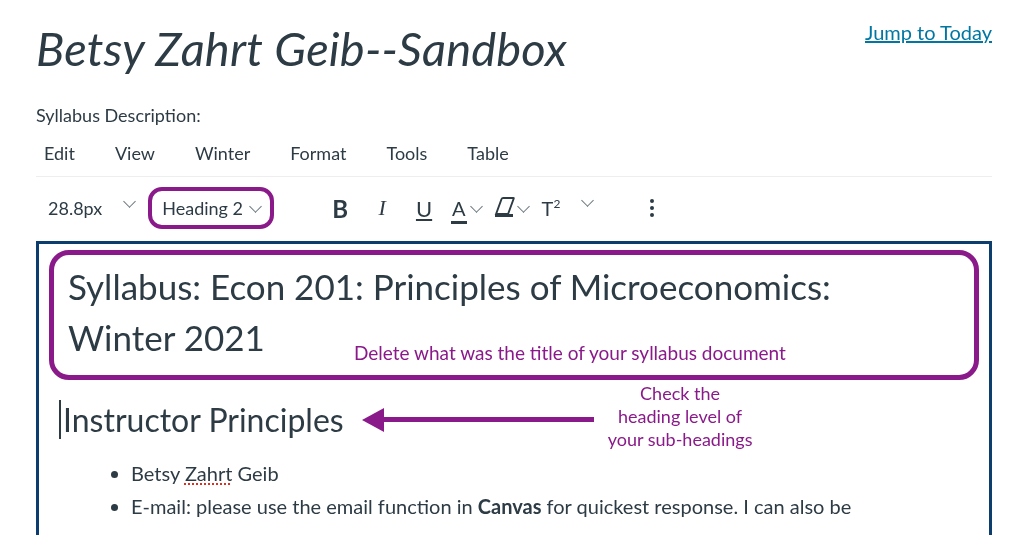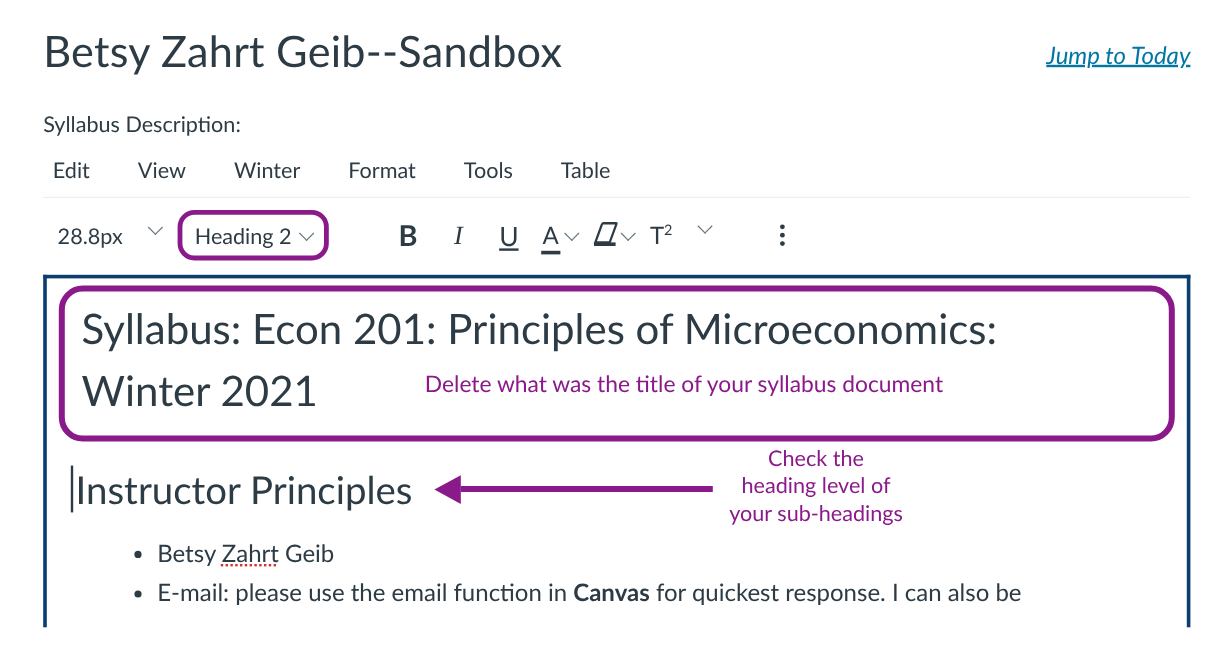--- a/index.html
+++ b/index.html
@@ -14,33 +14,32 @@
   .page {
     padding: 20px 32px 0 36px;
     position: relative;
   }
   .header-row {
     display: flex;
     justify-content: space-between;
     align-items: flex-start;
   }
   .page-title {
-    font-size: 36px;
+    font-size: 47px;
     font-weight: 400;
     margin: 0 0 28px 0;
     color: #2d3b45;
     letter-spacing: 0.2px;
+    font-style: italic;
   }
   .jump-link {
     color: #0076a3;
     font-size: 20px;
     text-decoration: underline;
-    margin-top: 14px;
     cursor: pointer;
-    font-style: italic;
   }
   .desc-label {
     font-size: 18px;
     color: #2d3b45;
     margin: 0 0 12px 0;
   }
   .menu-bar {
     display: flex;
     gap: 40px;
     padding: 4px 8px 12px 8px;
@@ -139,21 +138,21 @@
   }
   .h1-text {
     font-size: 35px;
     color: #2d3b45;
     line-height: 1.45;
     font-weight: 400;
   }
   .ann1 {
     position: absolute;
     left: 300px;
-    bottom: 31px;
+    bottom: 11px;
     color: #8a1a8a;
     font-size: 19px;
     text-align: center;
   }
   .h2-row {
     display: flex;
     align-items: center;
     margin: 8px 16px 6px 20px;
     position: relative;
   }

